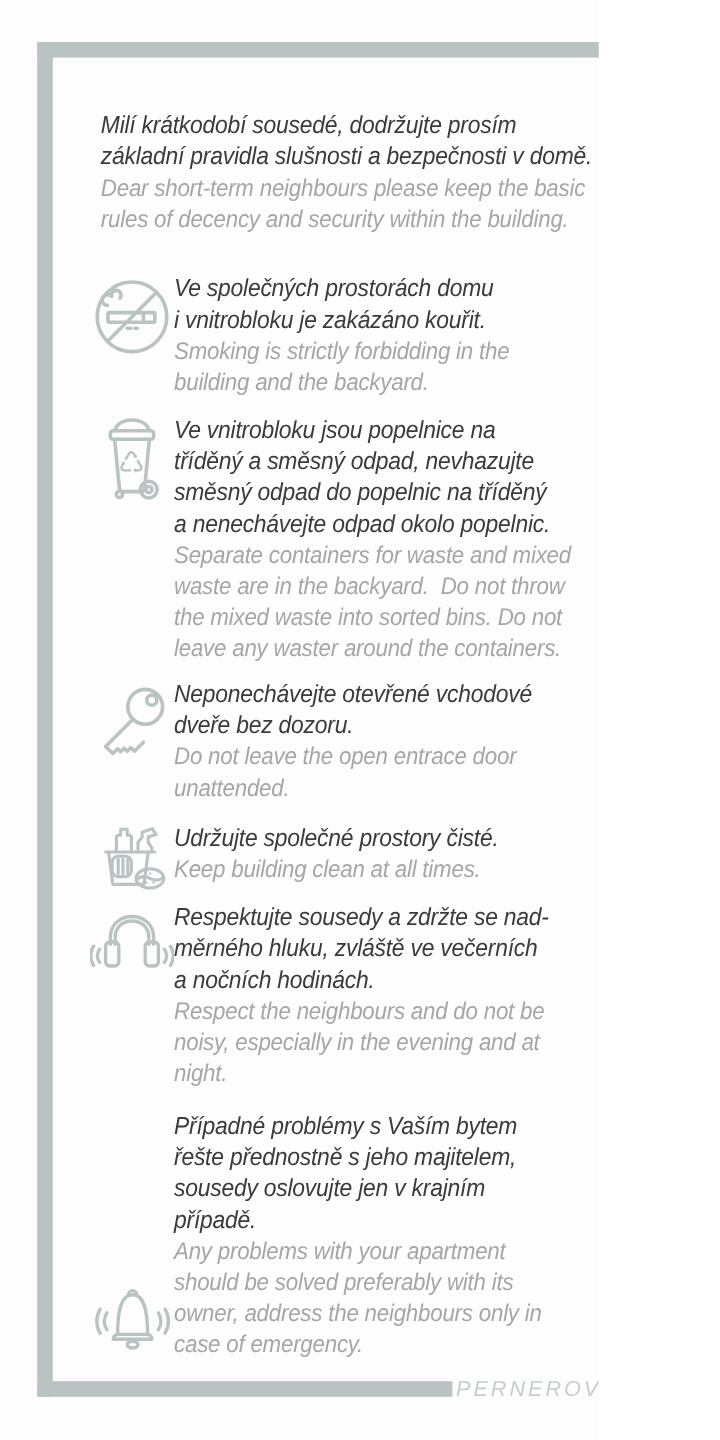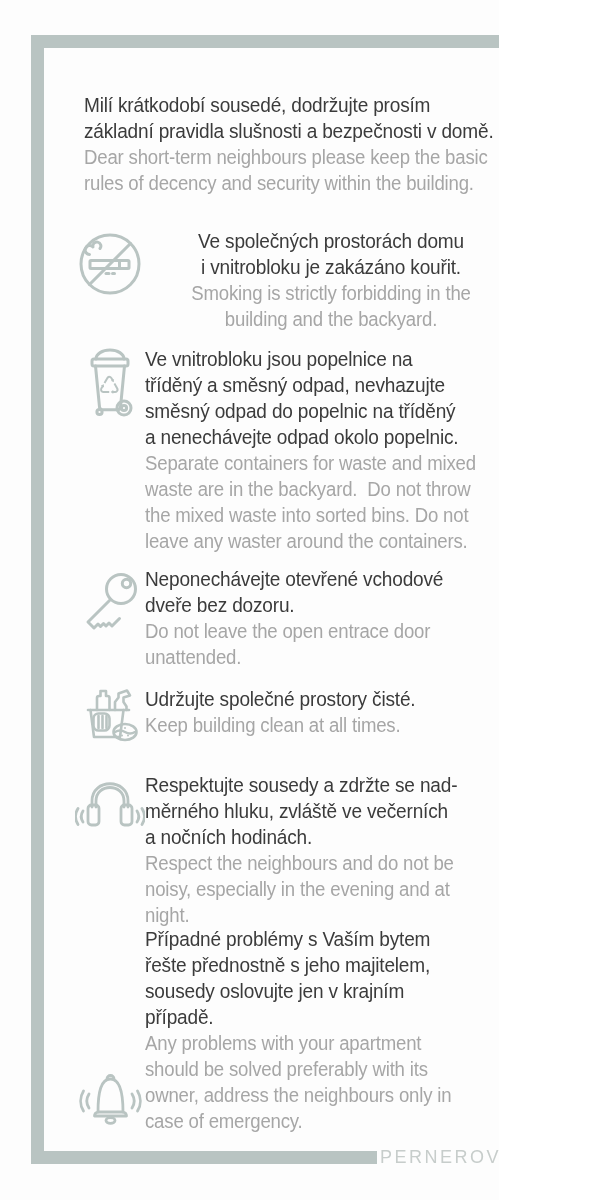--- a/index.html
+++ b/index.html
@@ -6,20 +6,21 @@
   body {
     width:600px; height:1200px;
     background:#ffffff;
     font-family:"Liberation Sans", sans-serif;
     -webkit-font-smoothing:antialiased;
   }
   .page {
     position:relative; width:499px; height:1200px;
     background:#fdfdfd; overflow:hidden;
     color:var(--cz,#3b3b3b);
+    font-style:italic;
   }
   
   .bar { position:absolute; background:var(--frame,#b9c4c2); }
   .bar-top          { left:31px;  top:35px;   width:536px; height:13px; }
   .bar-left         { left:31px;  top:35px;   width:13px;  height:1129px; }
   .bar-right        { left:554px; top:35px;   width:13px;  height:1129px; }
   .bar-bottom-left  { left:31px;  top:1151px; width:346px; height:13px; }
   .bar-bottom-right { left:528px; top:1151px; width:39px;  height:13px; }
   .brand {
     position:absolute; left:380px; top:1147px; width:146px;
@@ -38,25 +39,25 @@
   }
   .header { position:absolute; left:84px; top:92px; width:470px; }
   
   .section { position:absolute; left:75px; display:flex; align-items:flex-start; }
   .icon-box {
     flex:0 0 70px; width:70px; display:flex; justify-content:center;
     color:var(--frame,#b9c4c2);
   }
   .icon-box svg { display:block; }
   .section .text { width:400px; }
-  .s1 { top:228px;text-align:center; } .s1 .icon-box { padding-top:3px; }
+  .s1 { top:228px; } .s1 .icon-box { padding-top:3px; }
   .s2 { top:346px; } .s2 .icon-box { padding-top:2px; }
   .s3 { top:566px;justify-content:space-between; } .s3 .icon-box { padding-top:3px; }
   .s4 { top:680px; } .s4 .text { padding-top:6px; }
-  .s5 { top:752px;margin-top:20px; } .s5 .icon-box { padding-top:2px; }
+  .s5 { top:752px; } .s5 .icon-box { padding-top:2px; }
   .s6 { top:926px;align-items:flex-end; } .s6 .icon-box { padding-top:3px; }
 </style>
 </head>
 <body>
 
 <div class="page">
 
   <div class="bar bar-top"></div>
   <div class="bar bar-left"></div>
   <div class="bar bar-right"></div>

